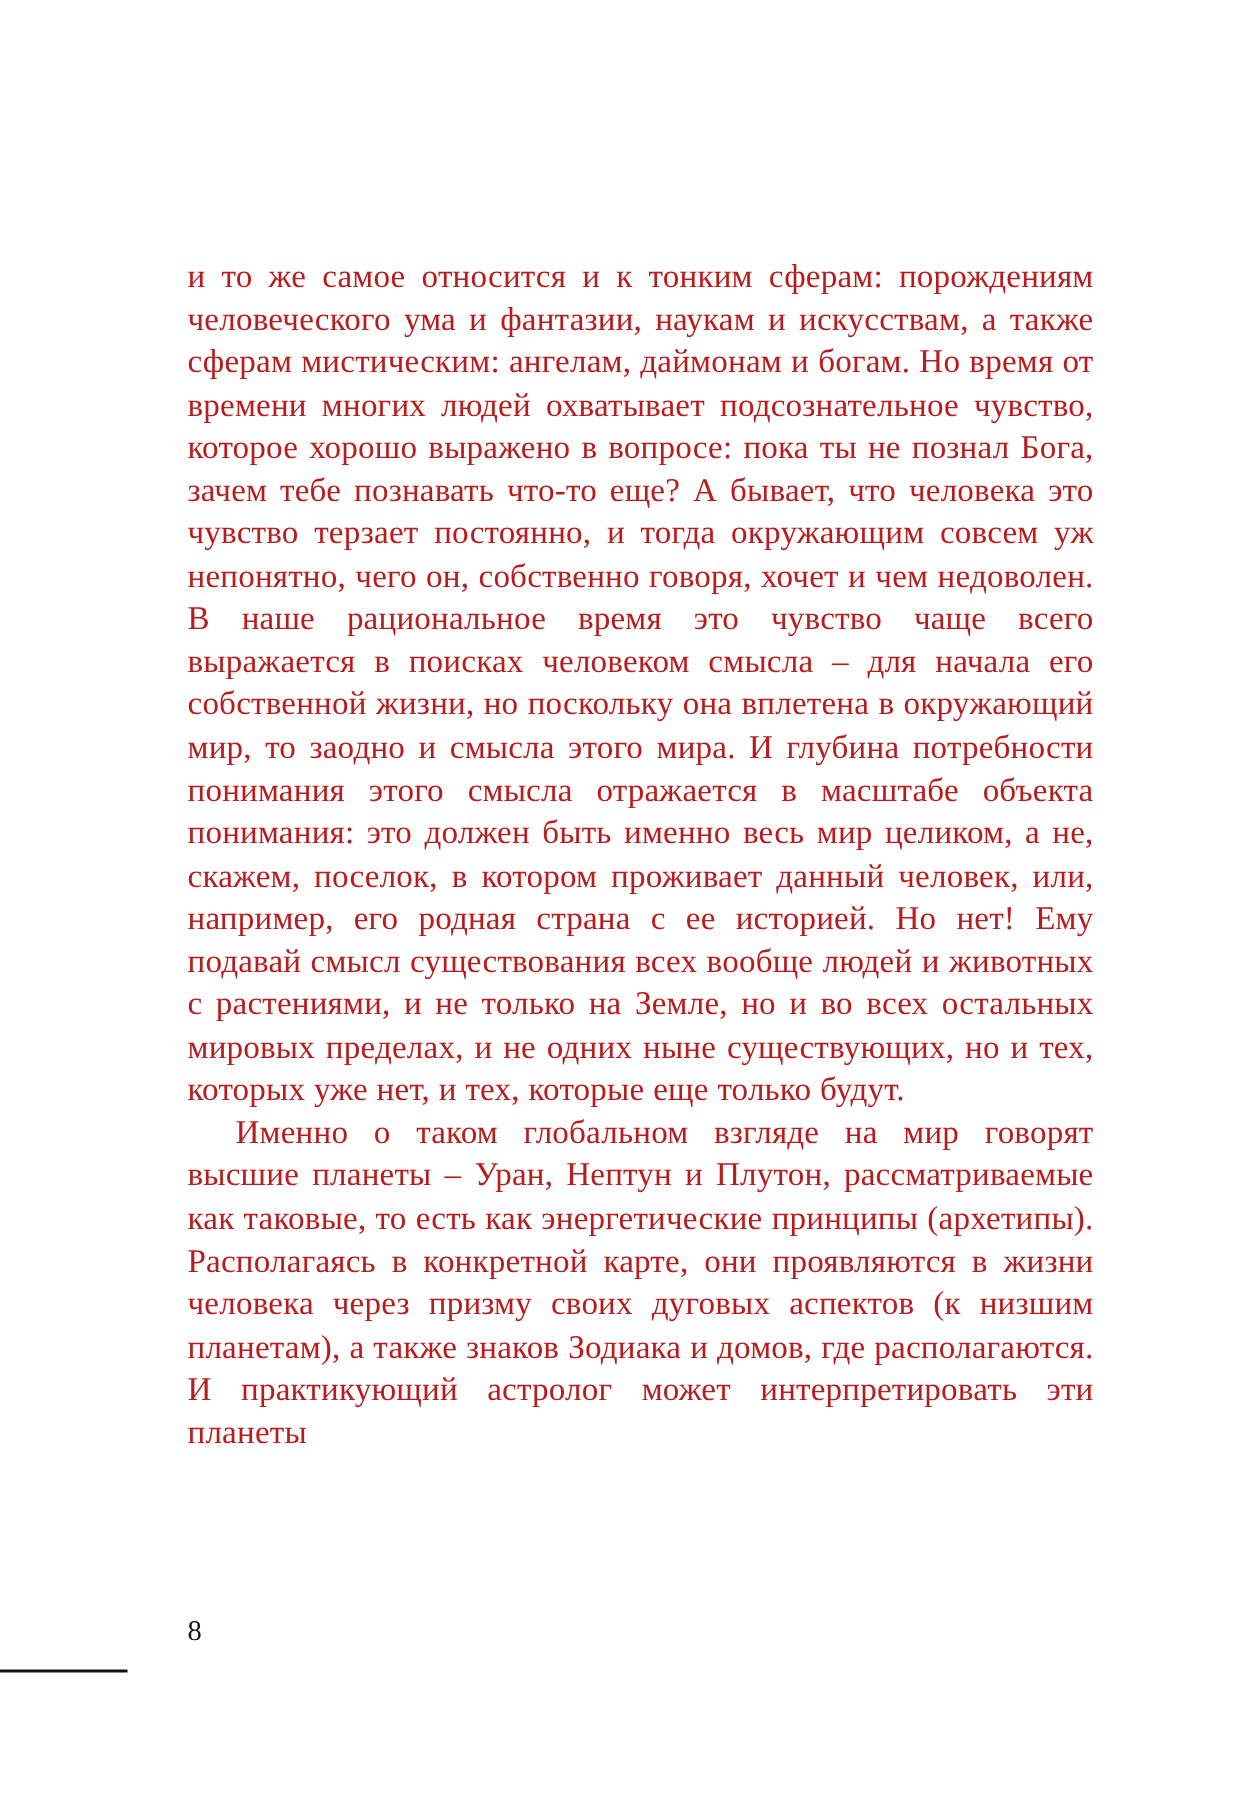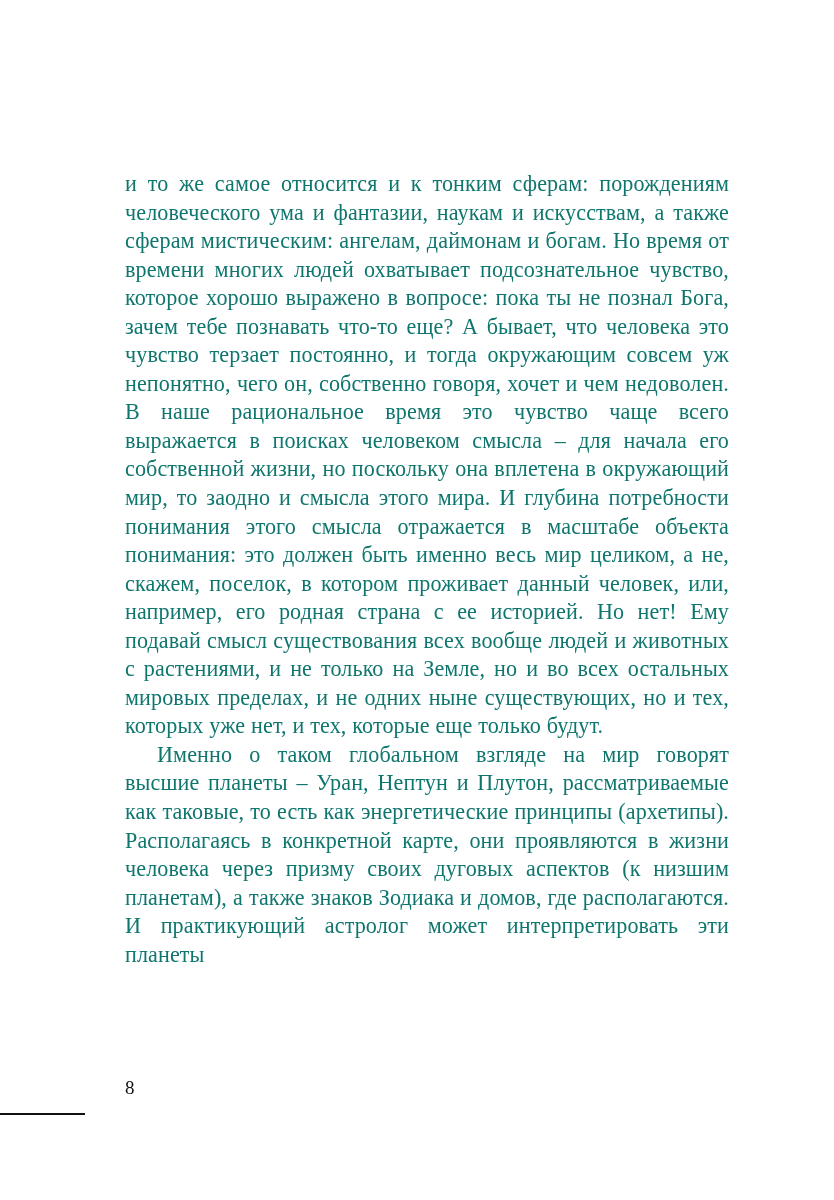--- a/index.html
+++ b/index.html
@@ -23,21 +23,21 @@
     position: absolute;
     left: 125px;
     top: 170px;
     width: 604px;
   }
 
   .body-paragraph {
     margin: 0;
     font-size: 22.1px;
     line-height: 28.55px;
-    color: #0f766e;
+    color: #b91c1c;
     text-align: justify;
     text-justify: inter-word;
     letter-spacing: 0.005em;
     word-spacing: 0.01em;
     hyphens: manual;
     -webkit-hyphens: manual;
   }
 
   .body-paragraph + .body-paragraph {
     text-indent: 32px;

